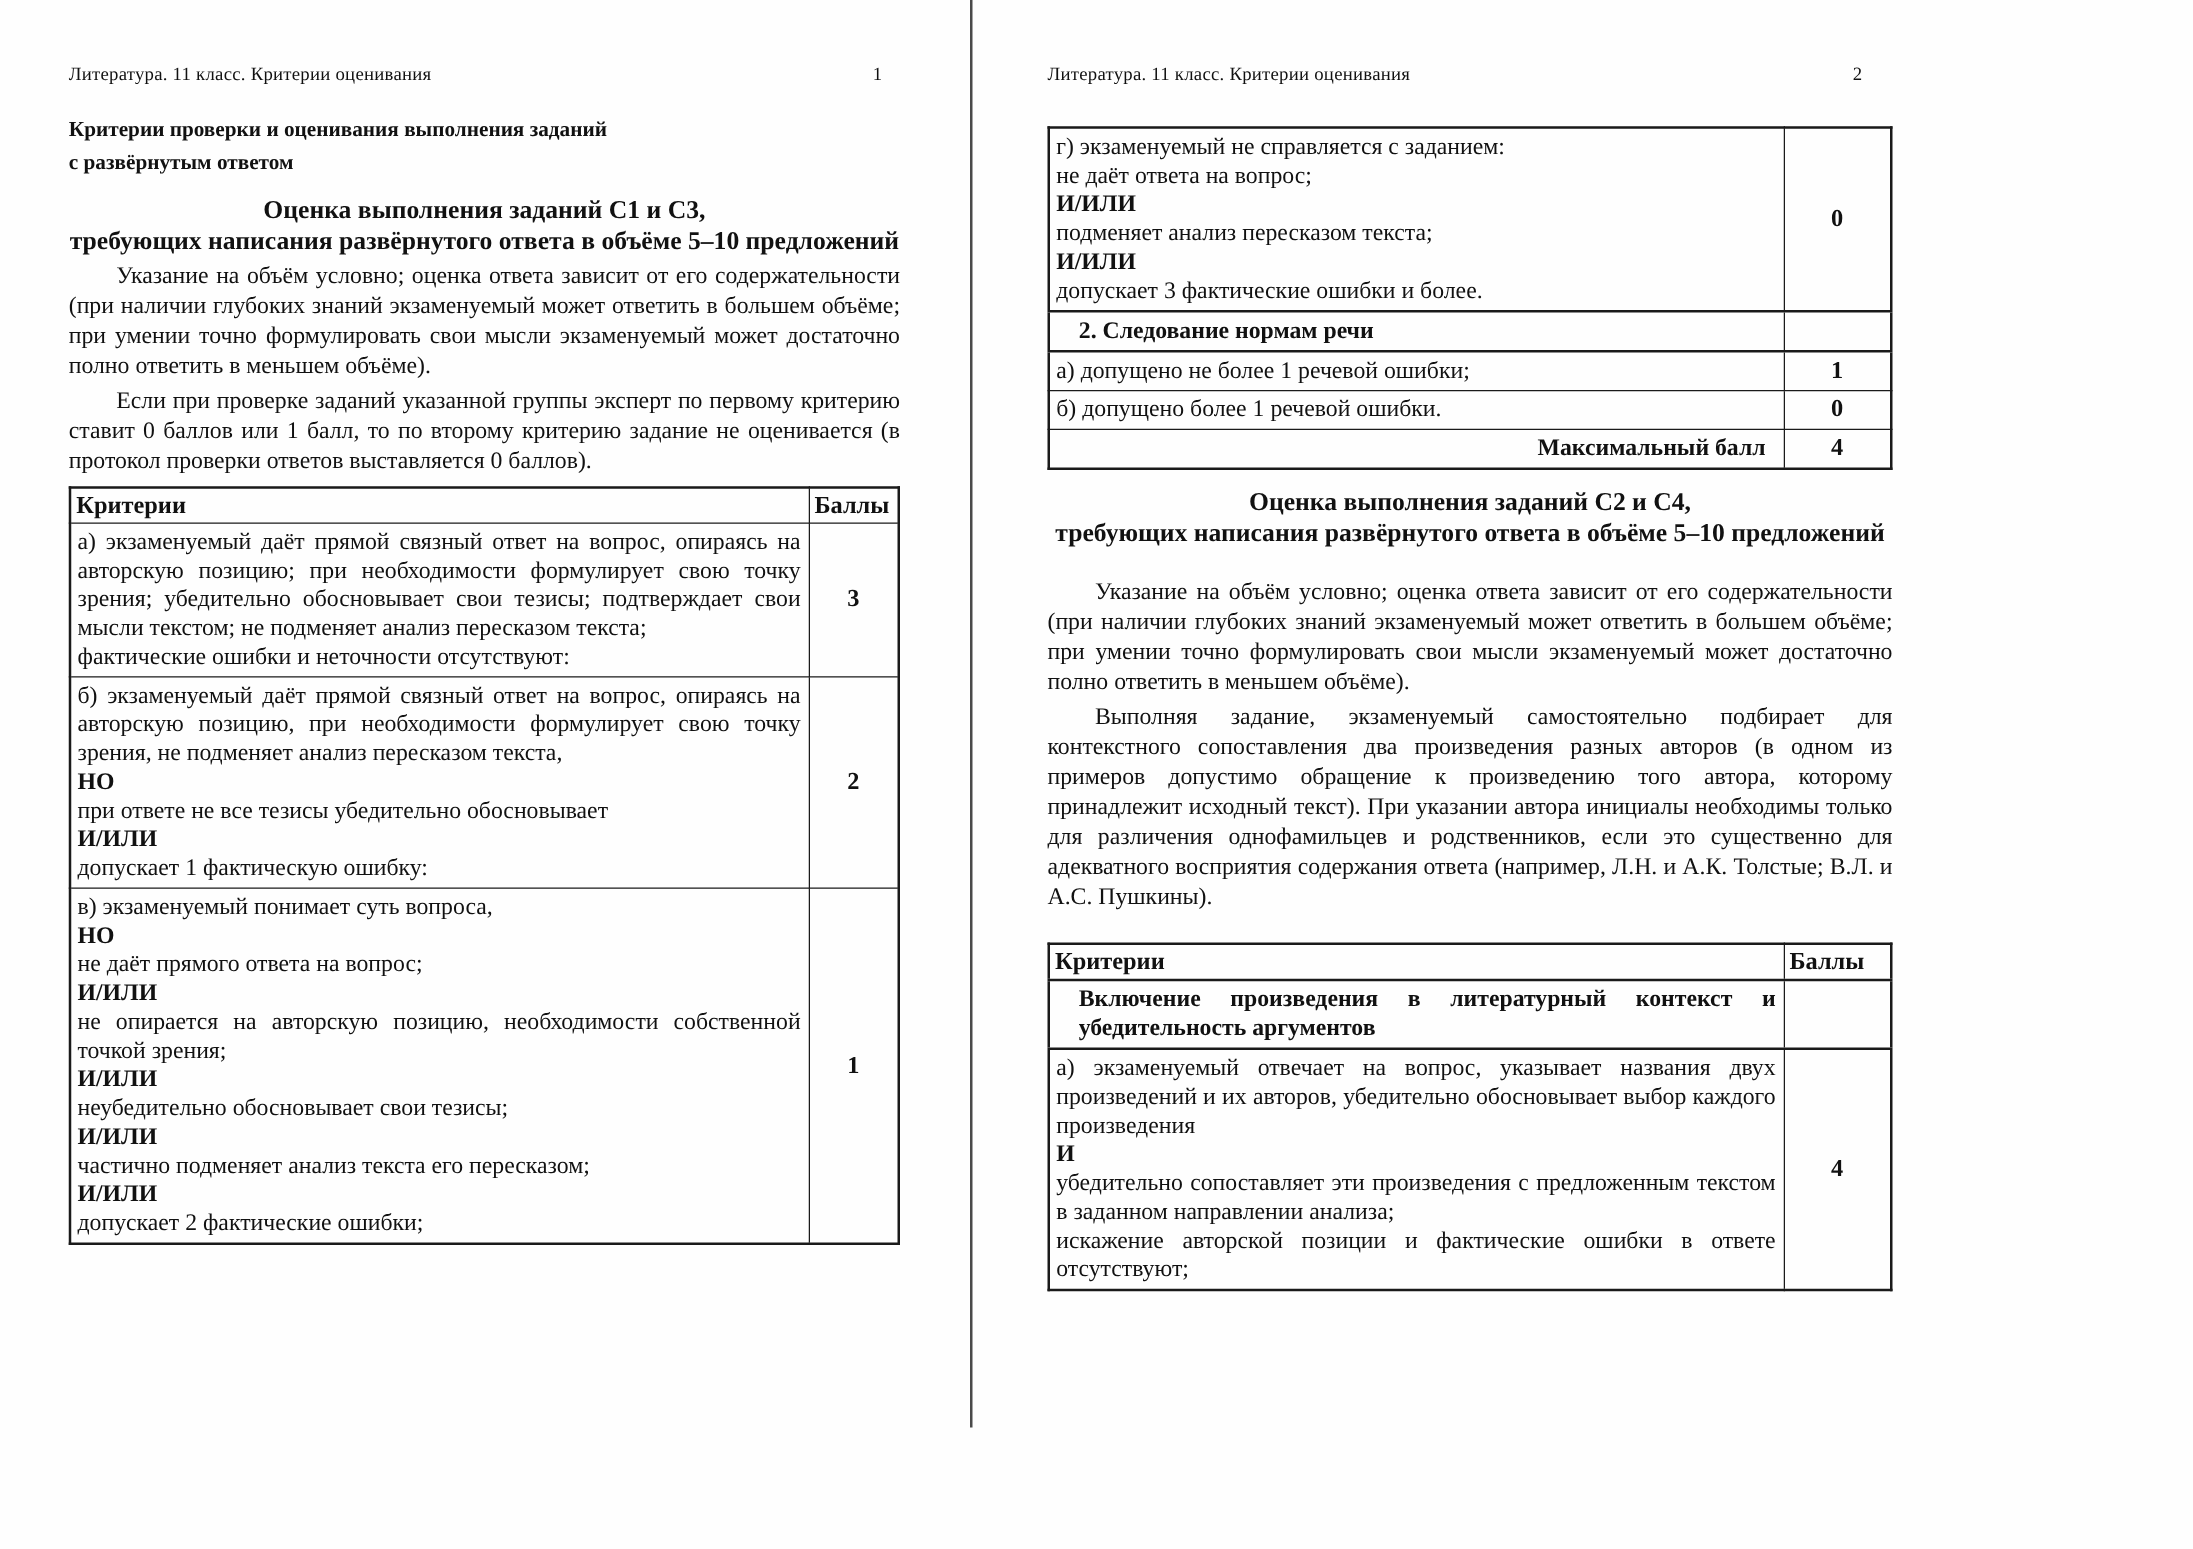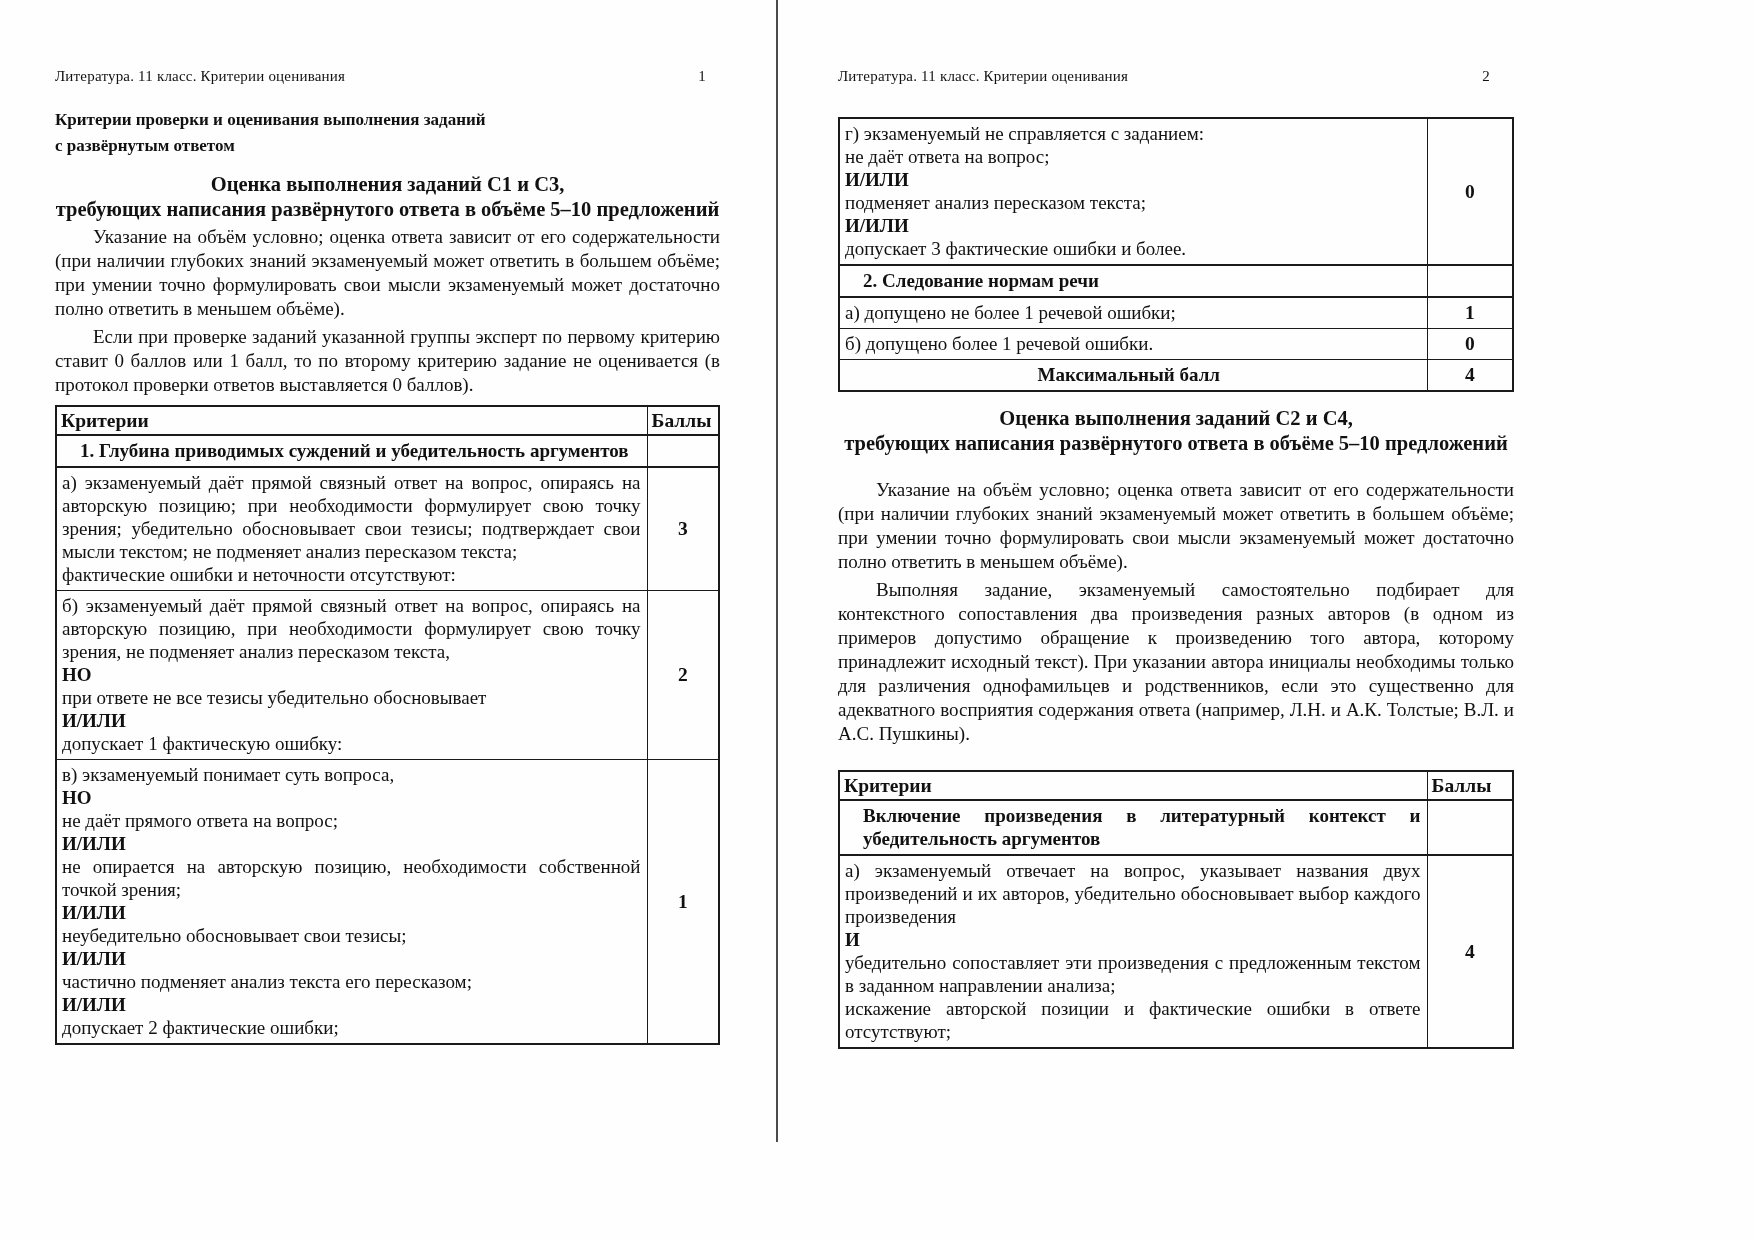--- a/index.html
+++ b/index.html
@@ -6,21 +6,21 @@
   html, body { background: #ffffff; }
   .canvas {
     position: relative;
     width: 1754px;
     height: 1239px;
     background: #fefefe;
     color: #111111;
     font-family: "Liberation Serif", "DejaVu Serif", serif;
     overflow: hidden;
   }
-  .page { position: absolute; top: 16px; }
+  .page { position: absolute; top: 0; }
   .page-1 { left: 55px;  width: 665px; }
   .page-2 { left: 838px; width: 676px; }
   .page-divider {
     position: absolute;
     left: 776px; top: 0;
     width: 2px; height: 1142px;
     background: #4a4a4a;
   }
   .page-header {
     display: flex;
@@ -86,21 +86,21 @@
     padding: 1px 2px;
   }
   .page-1 .cell-score-col { width: 72px; }
   .page-2 .cell-score-col { width: 86px; }
   .line { line-height: 23px; text-align: justify; }
   .line[data-mod="em"]  { font-weight: bold; text-align: left; }
   .line[data-mod="fill"]{ text-align: justify; text-align-last: justify; }
   tr[data-kind="section"] td.cell-criteria { font-weight: bold; }
   tr[data-kind="section"] td { border-top: 2px solid #1a1a1a; border-bottom: 2px solid #1a1a1a; padding-left: 23px; }
   tr[data-kind="total"] .line {
-    text-align: center;
+    text-align: right;
     font-weight: bold;
     padding-right: 8px;
   }
 </style>
 </head>
 <body>
 
 <div class="canvas">
 
   <section class="page page-1">
@@ -127,26 +127,20 @@
         <col>
         <col class="cell-score-col">
       </colgroup>
       <thead>
         <tr>
           <th class="h-criteria">Критерии</th>
           <th class="h-points">Баллы</th>
         </tr>
       </thead>
       <tbody>
-        <tr class="crit-row" data-kind="section">
-            <td class="cell-criteria">
-              <div class="line">1. Глубина приводимых суждений и убедительность аргументов</div>
-            </td>
-            <td class="cell-score"></td>
-          </tr>
           <tr class="crit-row" data-kind="item">
             <td class="cell-criteria">
               <div class="line">а) экзаменуемый даёт прямой связный ответ на вопрос, опираясь на авторскую позицию; при необходимости формулирует свою точку зрения; убедительно обосновывает свои тезисы; подтверждает свои мысли текстом; не подменяет анализ пересказом текста;</div>
               <div class="line">фактические ошибки и неточности отсутствуют:</div>
             </td>
             <td class="cell-score">3</td>
           </tr>
           <tr class="crit-row" data-kind="item">
             <td class="cell-criteria">
               <div class="line">б) экзаменуемый даёт прямой связный ответ на вопрос, опираясь на авторскую позицию, при необходимости формулирует свою точку зрения, не подменяет анализ пересказом текста,</div>

